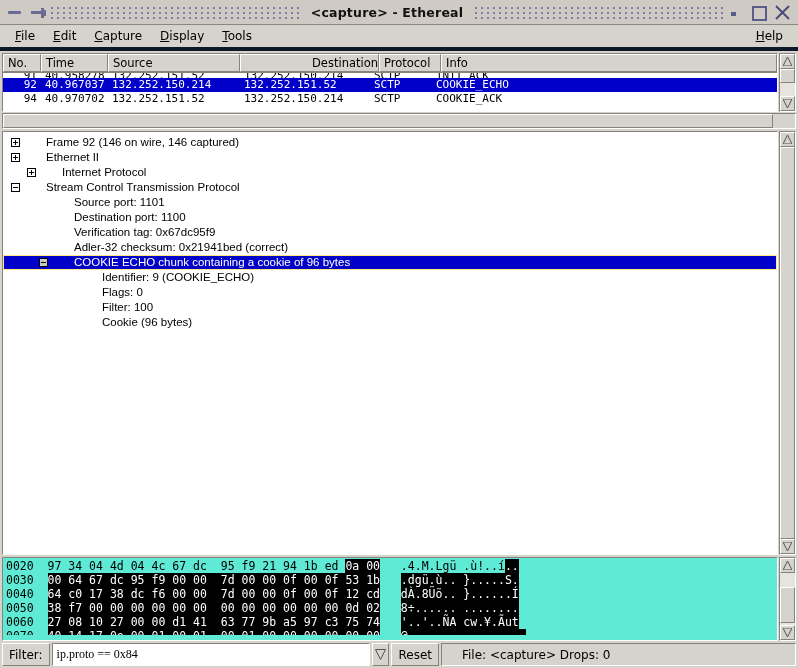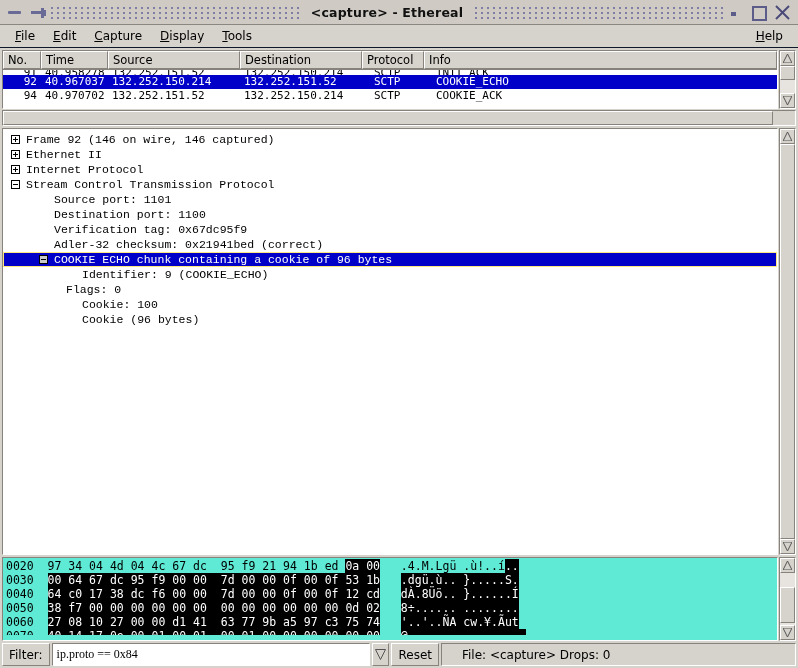--- a/index.html
+++ b/index.html
@@ -83,21 +83,21 @@
   .tb-sq {
     position: absolute; left: 1px; top: 1px;
     width: 11px; height: 11px;
     border: 2px solid #5c5c8a;
   }
 
   
   .menubar {
     height: 22px;
     background: #d6d2cc;
-    border-bottom: 1px solid #0f172a;
+    border-bottom: 4px solid #0f172a;
     display: flex;
     align-items: center;
     flex: none;
     padding: 0 6px;
   }
   .menu-item {
     padding: 2px 9px;
     font-size: 12px;
     color: #000;
     cursor: default;
@@ -232,27 +232,28 @@
     border-left: 1px solid #87837c;
     border-right: 1px solid #fff;
     border-bottom: 1px solid #fff;
     background: #fff;
     overflow: hidden;
     padding-top: 3px;
   }
   .trow {
     height: 15px;
     line-height: 15px;
-    font-family: Liberation Mono, monospace;
+    font-family: Liberation Sans, sans-serif;
     font-size: 11.5px;
     color: #000;
     white-space: nowrap;
     display: flex;
     align-items: center;
     cursor: default;
+    gap: 20px;
   }
   .trow.sel {
     background: #0000c8;
     color: #fff;
     outline: 1px solid #ffe680;
     outline-offset: -1px;
   }
   .tw { display: inline-block; width: 13px; flex: none; }
   .twbox {
     display: inline-block;
@@ -401,21 +402,21 @@
     <div class="menu-spacer"></div>
     <div class="menu-item"><u>H</u><span>elp</span></div>
   </div>
 
   <div class="pane-list">
     <div class="list-body">
       <div class="col-headers" id="col-headers">
           <div class="col-h" style="width: 38px;">No.</div>
           <div class="col-h" style="width: 67px;">Time</div>
           <div class="col-h" style="width: 132px;">Source</div>
-          <div class="col-h" style="width: 122px;">Destination</div>
+          <div class="col-h" style="width: 139px; text-align: right;">Destination</div>
           <div class="col-h" style="width: 62px;">Protocol</div>
           <div class="col-h" style="flex: 1 1 auto;">Info</div>
         </div>
       <div class="rows" id="packet-rows">
           <div class="prow clip">
             <div class="pc num" style="width: 38px;">91</div>
             <div class="pc" style="width: 67px;">40.958278</div>
             <div class="pc" style="width: 132px;">132.252.151.52</div>
             <div class="pc" style="width: 130px;">132.252.150.214</div>
             <div class="pc" style="width: 62px;">SCTP</div>
@@ -463,21 +464,21 @@
   <div class="pane-detail">
     <div class="detail-body" id="detail-rows">
         <div class="trow" style="padding-left: 8px;">
           <span class="tw"><span class="twbox plus"></span></span>
           <span class="tlabel">Frame 92 (146 on wire, 146 captured)</span>
         </div>
         <div class="trow" style="padding-left: 8px;">
           <span class="tw"><span class="twbox plus"></span></span>
           <span class="tlabel">Ethernet II</span>
         </div>
-        <div class="trow" style="padding-left: 8px;">
+        <div class="trow" style="padding-left: 24px;">
           <span class="tw"><span class="twbox plus"></span></span>
           <span class="tlabel">Internet Protocol</span>
         </div>
         <div class="trow" style="padding-left: 8px;">
           <span class="tw"><span class="twbox"></span></span>
           <span class="tlabel">Stream Control Transmission Protocol</span>
         </div>
         <div class="trow" style="padding-left: 36px;">
           <span class="tw"></span>
           <span class="tlabel">Source port: 1101</span>
@@ -495,27 +496,27 @@
           <span class="tlabel">Adler-32 checksum: 0x21941bed (correct)</span>
         </div>
         <div class="trow sel" style="padding-left: 36px;">
           <span class="tw"><span class="twbox"></span></span>
           <span class="tlabel">COOKIE ECHO chunk containing a cookie of 96 bytes</span>
         </div>
         <div class="trow" style="padding-left: 64px;">
           <span class="tw"></span>
           <span class="tlabel">Identifier: 9 (COOKIE_ECHO)</span>
         </div>
-        <div class="trow" style="padding-left: 48px;">
+        <div class="trow" style="padding-left: 64px;">
           <span class="tw"></span>
           <span class="tlabel">Flags: 0</span>
         </div>
         <div class="trow" style="padding-left: 64px;">
           <span class="tw"></span>
-          <span class="tlabel">Cookie: 100</span>
+          <span class="tlabel">Filter: 100</span>
         </div>
         <div class="trow" style="padding-left: 64px;">
           <span class="tw"></span>
           <span class="tlabel">Cookie (96 bytes)</span>
         </div>
       </div>
     <div class="vsb">
       <div class="sb-arrow">
         <svg width="9" height="9" viewBox="0 0 9 9">
             <polygon points="4.5,0 9,9 0,9" fill="none" stroke="#555" stroke-width="1"></polygon>

